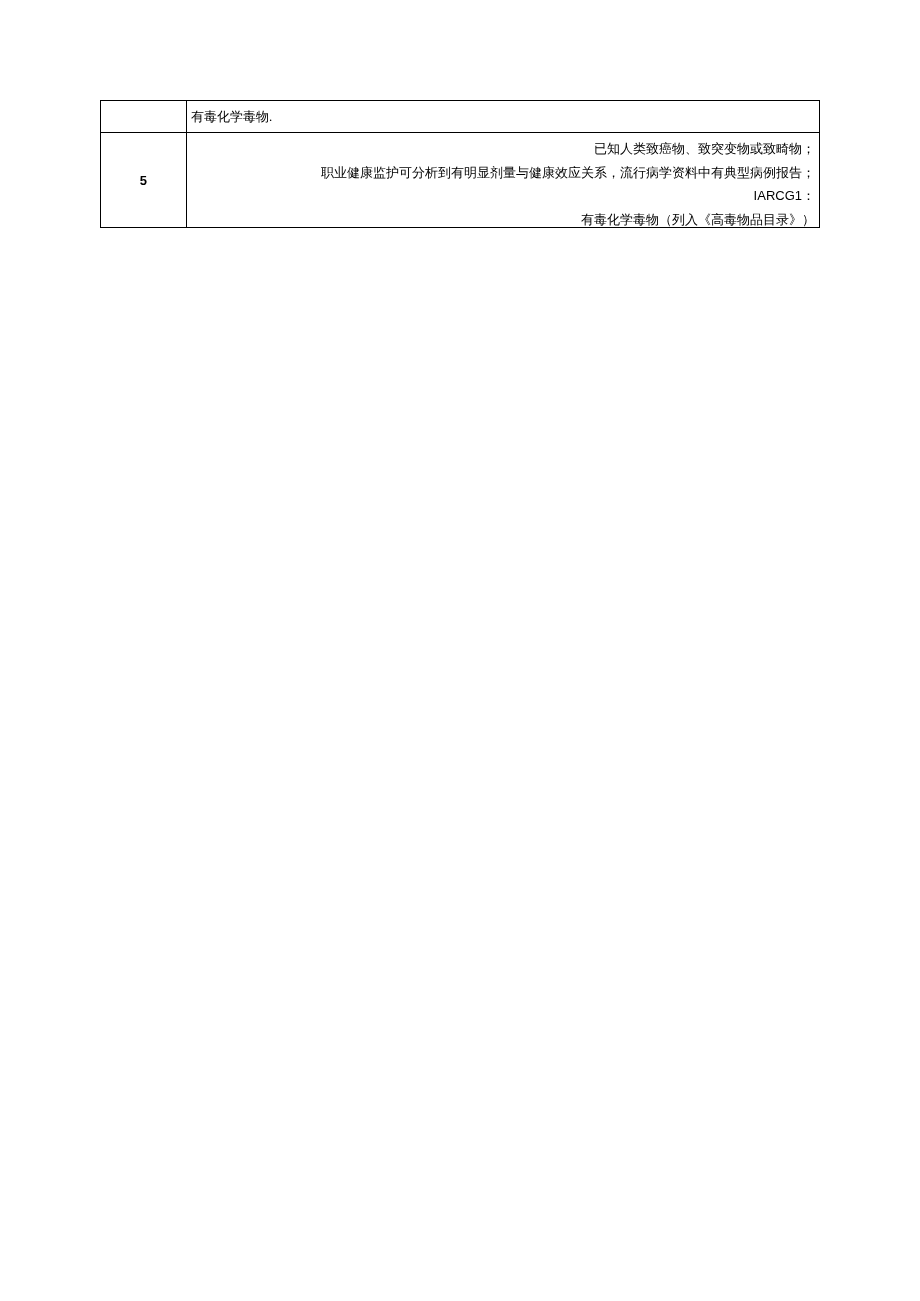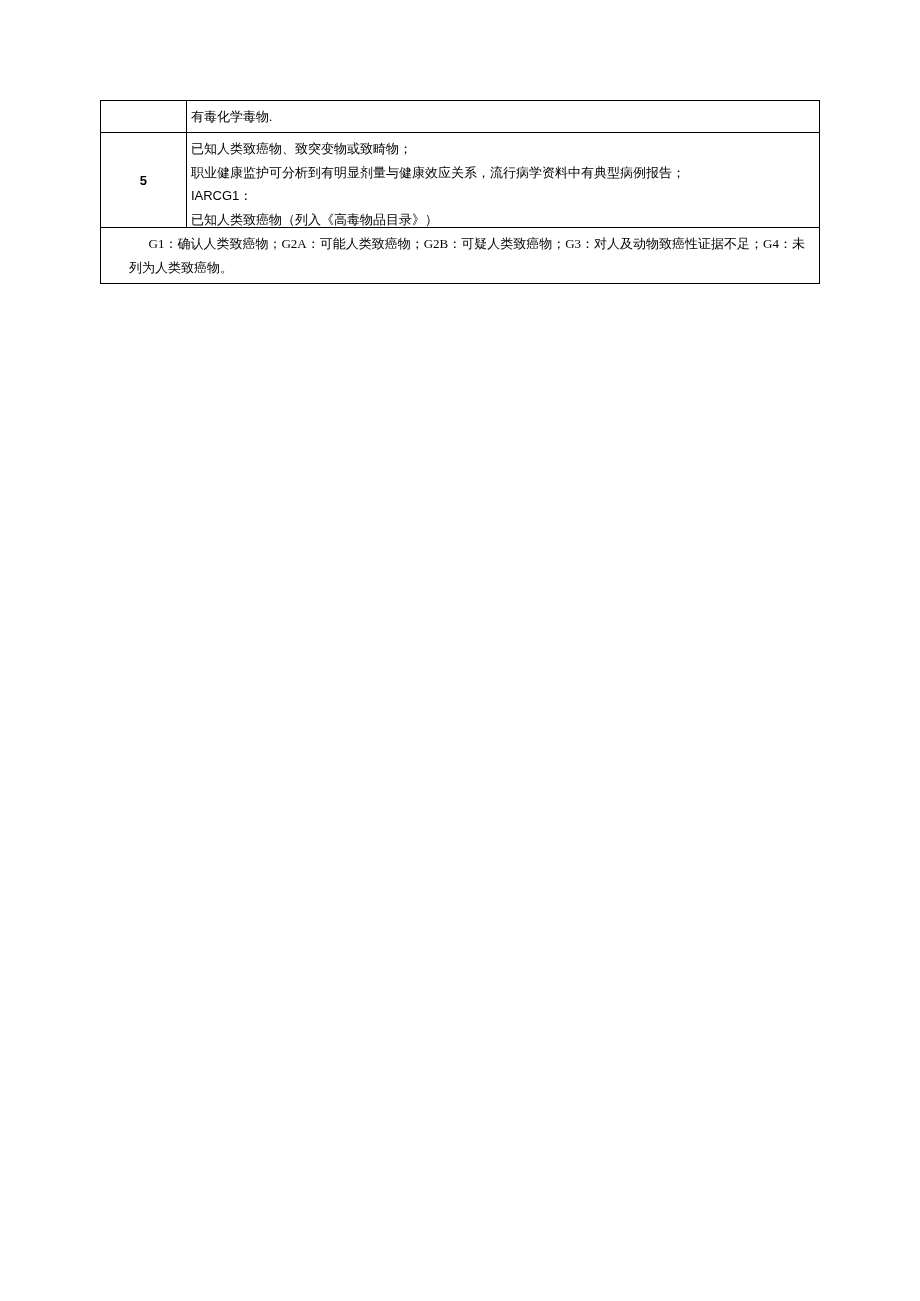--- a/index.html
+++ b/index.html
@@ -61,28 +61,23 @@
       </td>
       <td class="col-desc">
         <span>有毒化学毒物.</span>
       </td>
     </tr>
     <tr>
       <td class="col-num">
         <span>5</span>
       </td>
       <td class="col-desc" style="padding:0;">
-        <div class="row5-clip" style="padding:4px 4px;">
+        <div class="row5-clip" style="padding:4px 4px;text-align:right;">
           <div>已知人类致癌物、致突变物或致畸物；</div>
           <div>职业健康监护可分析到有明显剂量与健康效应关系，流行病学资料中有典型病例报告；</div>
           <div class="bold-latin">IARCG1：</div>
-          <div>已知人类致癌物（列入《高毒物品目录》）</div>
+          <div>有毒化学毒物（列入《高毒物品目录》）</div>
         </div>
-      </td>
-    </tr>
-    <tr class="footnote-row">
-      <td colspan="2">
-        <span>G1：确认人类致癌物；G2A：可能人类致癌物；G2B：可疑人类致癌物；G3：对人及动物致癌性证据不足；G4：未列为人类致癌物。</span>
       </td>
     </tr>
   </tbody>
     </table>
 </div>
 
 </body></html>

